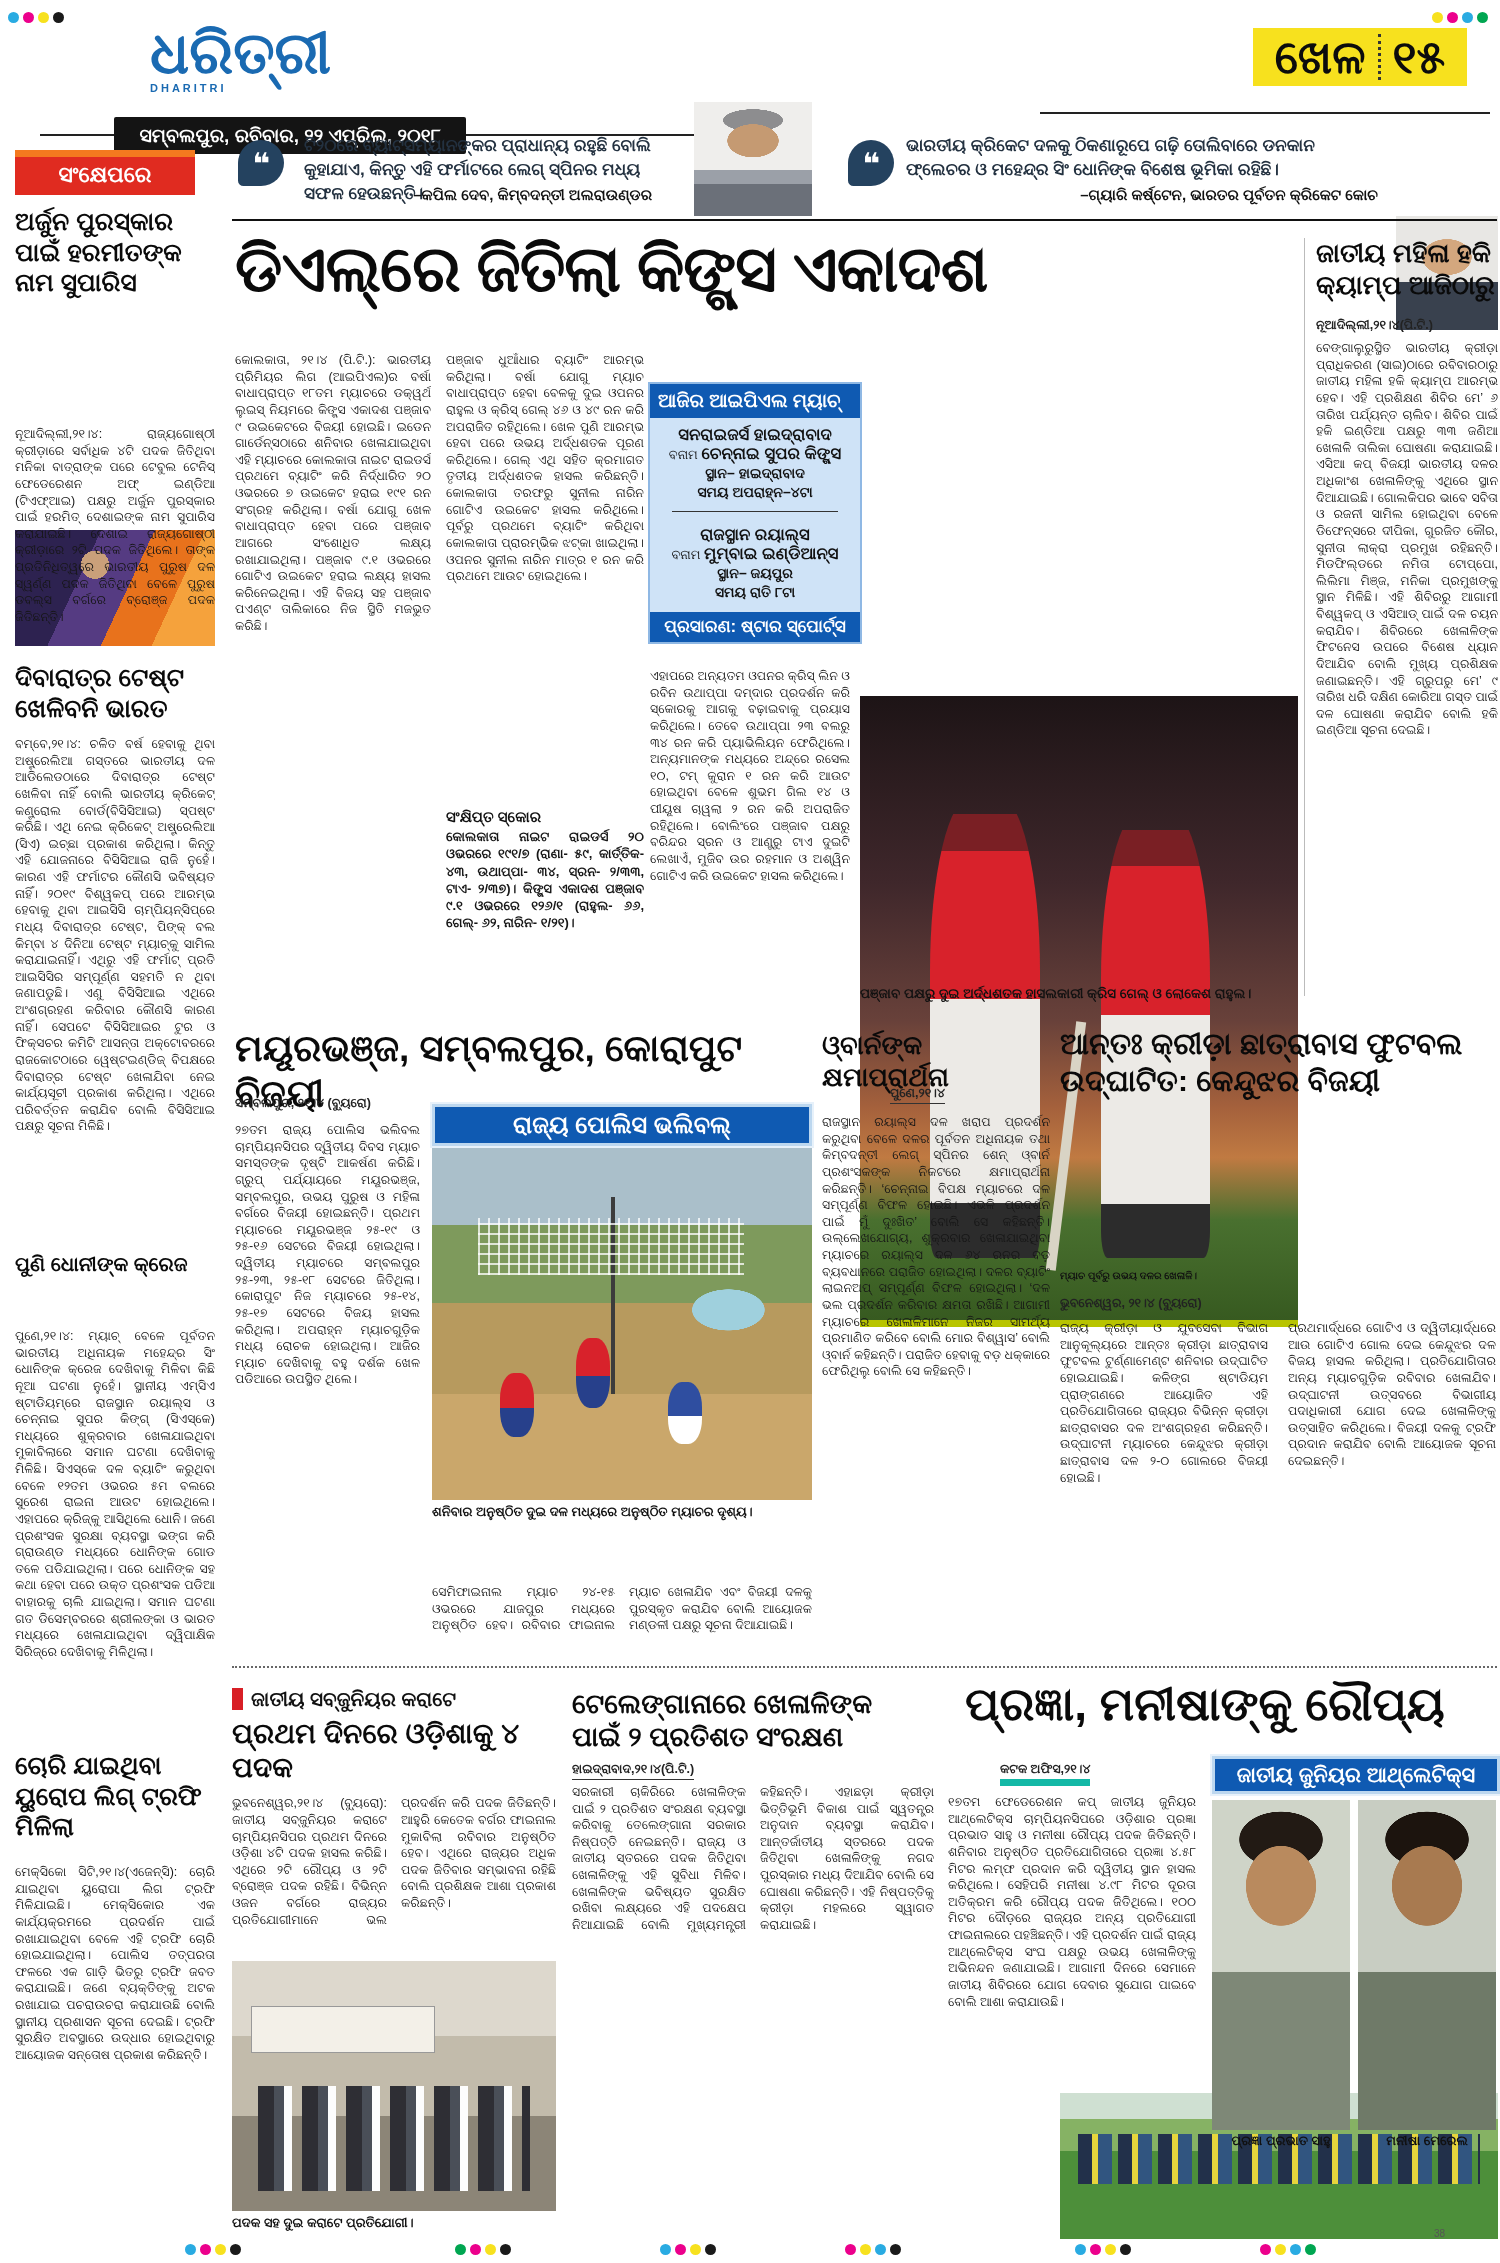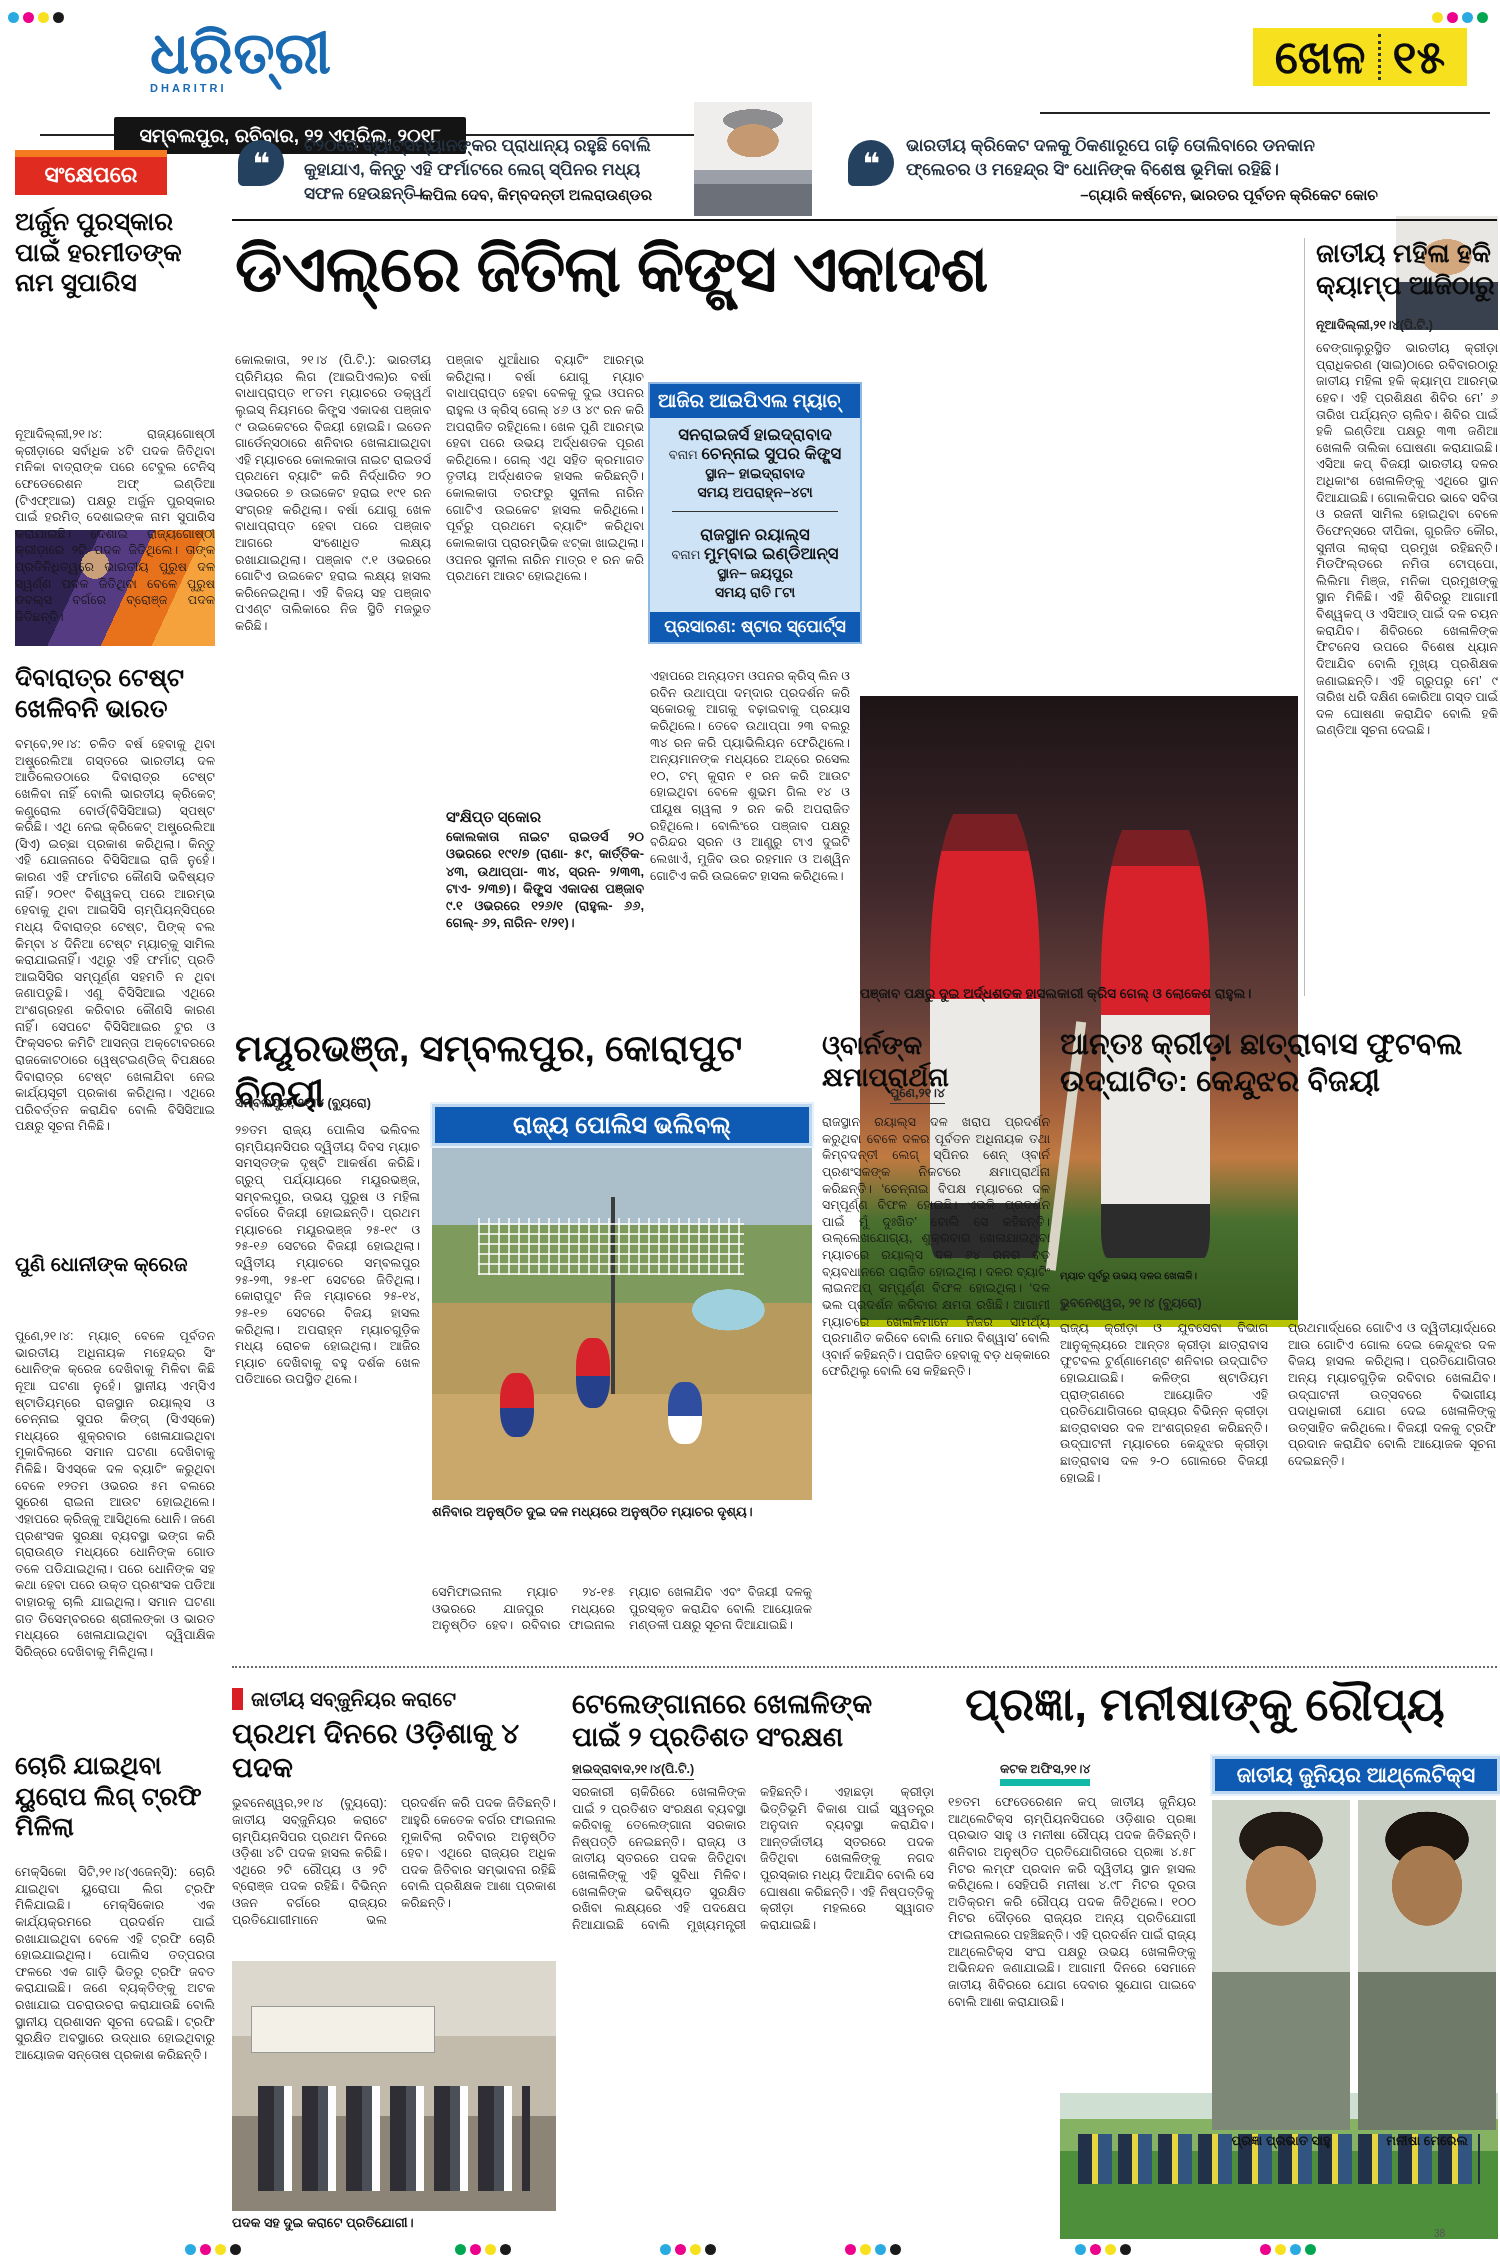--- a/index.html
+++ b/index.html
@@ -88,21 +88,21 @@
   <div class="abs qicon" style="left:848px;top:140px;">❝</div>
   <div class="abs qtext" style="left:906px;top:134px;width:472px;">ଭାରତୀୟ କ୍ରିକେଟ ଦଳକୁ ଠିକଣାରୂପେ ଗଢ଼ି ତୋଲିବାରେ ଡନକାନ ଫ୍ଲେଚର ଓ ମହେନ୍ଦ୍ର ସିଂ ଧୋନିଙ୍କ ବିଶେଷ ଭୂମିକା ରହିଛି।</div>
   <div class="abs qattr" style="left:906px;top:186px;width:472px;">–ଗ୍ୟାରି କର୍ଷ୍ଟେନ, ଭାରତର ପୂର୍ବତନ କ୍ରିକେଟ କୋଚ</div>
   <div class="abs photo" style="left:1396px;top:102px;width:102px;height:114px;
        background:
         radial-gradient(ellipse 40% 26% at 50% 36%, #d3a77e 0 60%, rgba(0,0,0,0) 61%),
         linear-gradient(180deg,#e8e7e4 0 58%,#39414e 58% 100%);"></div>
 
   <div class="abs rule" style="left:232px;top:219px;width:1265px;"></div>
 
-  <div class="abs brief-head" style="left:15px;top:150px;width:152px;">ସଂକ୍ଷେପରେ</div>
+  <div class="abs brief-head" style="left:15px;top:150px;width:180px;">ସଂକ୍ଷେପରେ</div>
 
   <div class="abs hl" style="left:15px;top:206px;width:198px;font-size:25px;">ଅର୍ଜୁନ ପୁରସ୍କାର ପାଇଁ ହରମୀତଙ୍କ ନାମ ସୁପାରିସ</div>
   <div class="abs photo" style="left:15px;top:302px;width:200px;height:116px;
        background:
         radial-gradient(circle 14px at 40% 30%, #caa07a 0 100%, rgba(0,0,0,0) 101%),
         linear-gradient(115deg,#2d2250 0 34%,#553b82 34% 55%,#e8721c 55% 75%,#f5a23c 75% 100%);"></div>
   <div class="abs body-text" style="left:15px;top:426px;width:200px;height:230px;">ନୂଆଦିଲ୍ଲୀ,୨୧।୪: ରାଜ୍ୟଗୋଷ୍ଠୀ କ୍ରୀଡ଼ାରେ ସର୍ବାଧିକ ୪ଟି ପଦକ ଜିତିଥିବା ମନିକା ବାତ୍ରାଙ୍କ ପରେ ଟେବୁଲ ଟେନିସ୍ ଫେଡେରେଶନ ଅଫ୍ ଇଣ୍ଡିଆ (ଟିଏଫ୍‌ଆଇ) ପକ୍ଷରୁ ଅର୍ଜୁନ ପୁରସ୍କାର ପାଇଁ ହରମିତ୍ ଦେଶାଇଙ୍କ ନାମ ସୁପାରିସ କରାଯାଇଛି। ଦେଶାଇ ରାଜ୍ୟଗୋଷ୍ଠୀ କ୍ରୀଡ଼ାରେ ୨ଟି ପଦକ ଜିତିଥିଲେ। ତାଙ୍କ ପ୍ରତିନିଧିତ୍ୱରେ ଭାରତୀୟ ପୁରୁଷ ଦଳ ସ୍ୱର୍ଣ୍ଣ ପଦକ ଜିତିଥିବା ବେଳେ ପୁରୁଷ ଡବଲ୍ସ ବର୍ଗରେ ବ୍ରୋଞ୍ଜ ପଦକ ଜିତିଛନ୍ତି।</div>
 
   <div class="abs hl" style="left:15px;top:662px;width:198px;font-size:25px;">ଦିବାରାତ୍ର ଟେଷ୍ଟ ଖେଳିବନି ଭାରତ</div>
   <div class="abs body-text" style="left:15px;top:736px;width:200px;height:506px;">ବମ୍ବେ,୨୧।୪: ଚଳିତ ବର୍ଷ ହେବାକୁ ଥିବା ଅଷ୍ଟ୍ରେଲିଆ ଗସ୍ତରେ ଭାରତୀୟ ଦଳ ଆଡିଲେଡଠାରେ ଦିବାରାତ୍ର ଟେଷ୍ଟ ଖେଳିବା ନାହିଁ ବୋଲି ଭାରତୀୟ କ୍ରିକେଟ୍ କଣ୍ଟ୍ରୋଲ ବୋର୍ଡ(ବିସିସିଆଇ) ସ୍ପଷ୍ଟ କରିଛି। ଏଥି ନେଇ କ୍ରିକେଟ୍ ଅଷ୍ଟ୍ରେଲିଆ (ସିଏ) ଇଚ୍ଛା ପ୍ରକାଶ କରିଥିଲା। କିନ୍ତୁ ଏହି ଯୋଜନାରେ ବିସିସିଆଇ ରାଜି ନୁହେଁ। କାରଣ ଏହି ଫର୍ମାଟର କୌଣସି ଭବିଷ୍ୟତ ନାହିଁ। ୨୦୧୯ ବିଶ୍ୱକପ୍ ପରେ ଆରମ୍ଭ ହେବାକୁ ଥିବା ଆଇସିସି ଚାମ୍ପିୟନ୍‌ସିପ୍‌ରେ ମଧ୍ୟ ଦିବାରାତ୍ର ଟେଷ୍ଟ, ପିଙ୍କ୍ ବଲ କିମ୍ବା ୪ ଦିନିଆ ଟେଷ୍ଟ ମ୍ୟାଚ୍‌କୁ ସାମିଲ କରାଯାଇନାହିଁ। ଏଥିରୁ ଏହି ଫର୍ମାଟ୍ ପ୍ରତି ଆଇସିସିର ସମ୍ପୂର୍ଣ୍ଣ ସହମତି ନ ଥିବା ଜଣାପଡୁଛି। ଏଣୁ ବିସିସିଆଇ ଏଥିରେ ଅଂଶଗ୍ରହଣ କରିବାର କୌଣସି କାରଣ ନାହିଁ। ସେପଟେ ବିସିସିଆଇର ଟୁର ଓ ଫିକ୍ସଚର କମିଟି ଆସନ୍ତା ଅକ୍ଟୋବରରେ ରାଜକୋଟଠାରେ ୱେଷ୍ଟଇଣ୍ଡିଜ୍ ବିପକ୍ଷରେ ଦିବାରାତ୍ର ଟେଷ୍ଟ ଖେଳାଯିବା ନେଇ କାର୍ଯ୍ୟସୂଚୀ ପ୍ରକାଶ କରିଥିଲା। ଏଥିରେ ପରିବର୍ତ୍ତନ କରାଯିବ ବୋଲି ବିସିସିଆଇ ପକ୍ଷରୁ ସୂଚନା ମିଳିଛି।</div>

